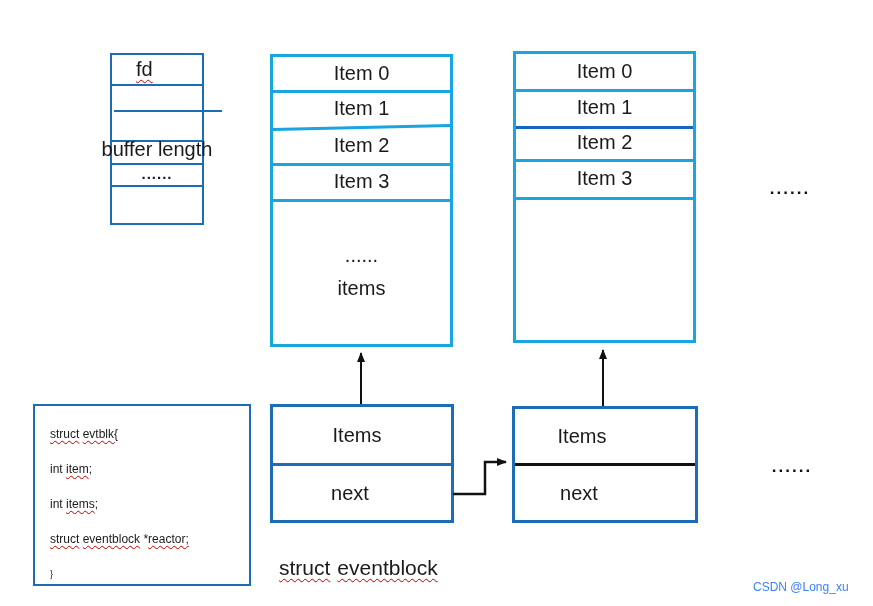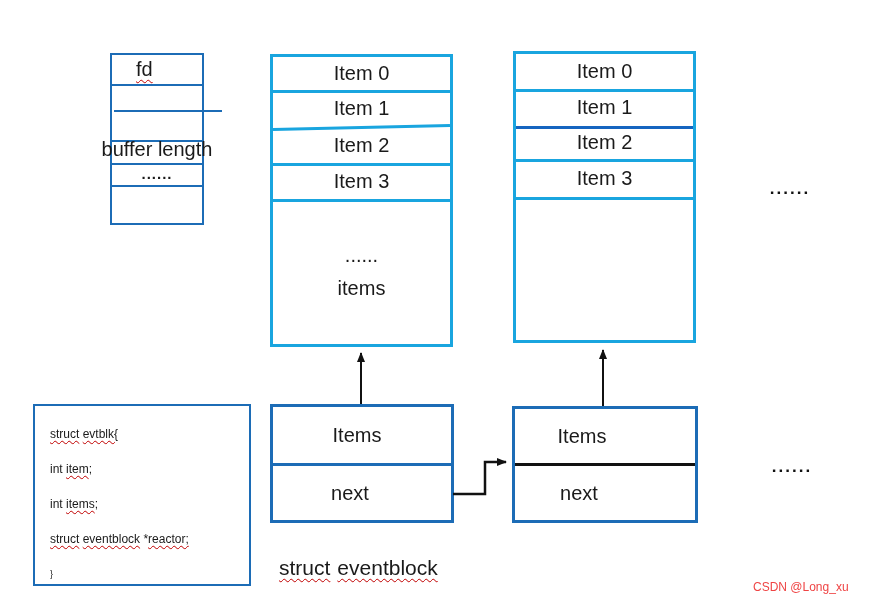--- a/index.html
+++ b/index.html
@@ -35,21 +35,21 @@
   .caption .w2{margin-left:7px;}
   .dots-big{position:absolute;font-weight:700;font-size:17px;letter-spacing:2px;
             width:60px;text-align:center;line-height:20px;color:#111;}
   .code-box{position:absolute;left:33px;top:404px;width:218px;height:182px;
             border:2px solid var(--db);box-sizing:border-box;overflow:hidden;background:#fff;}
   .code-lines{padding:10px 0 0 15px;}
   .code-line{height:35px;display:flex;align-items:center;font-size:12px;white-space:pre;}
   .code-line .squiggle{text-underline-offset:2px;}
   .tiny{font-size:9px;}
   .arrows{position:absolute;left:0;top:0;pointer-events:none;}
-  .watermark{position:absolute;left:753px;top:580px;font-size:12px;color:#ef4444;}
+  .watermark{position:absolute;left:753px;top:580px;font-size:12px;color:#3b82f6;}
   .sm-dots{font-size:15px;font-weight:700;letter-spacing:1px;}
 </style>
 </head>
 <body>
 
 <div class="canvas">
 
 
   <div class="box" style="left:110px;top:53px;width:94px;height:172px;border:2px solid var(--db);">
     <div class="hl db" style="top:29px;"></div>

